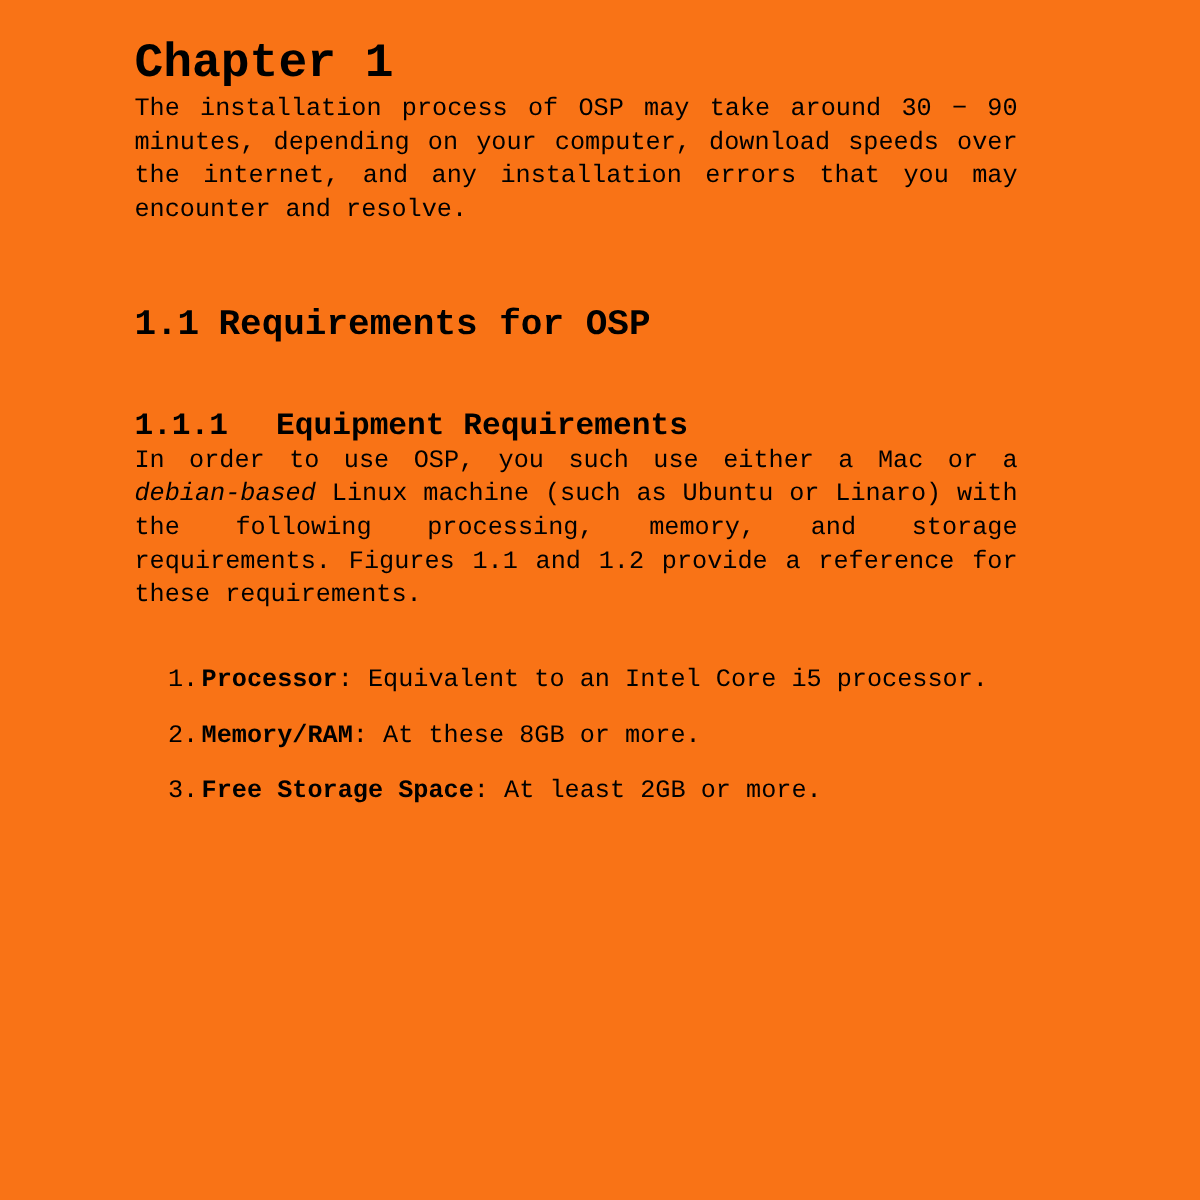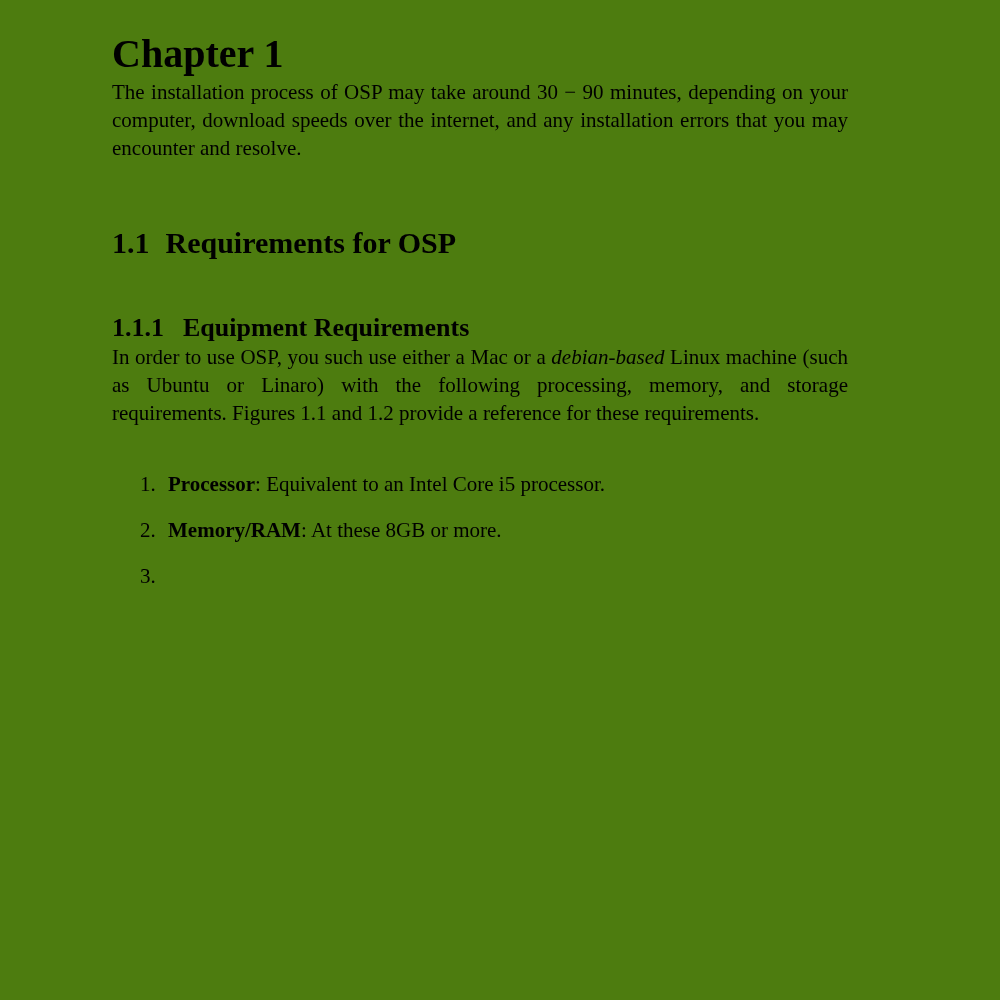--- a/index.html
+++ b/index.html
@@ -5,25 +5,25 @@
   html, body {
     margin: 0;
     padding: 0;
     background: #ffffff;
   }
   .page {
     position: relative;
     width: 1000px;
     height: 1000px;
     box-sizing: border-box;
-    background: #4d7c0f;
+    background: #f97316;
     color: #000000;
     padding: 30px 152px 0 112px;
     overflow: hidden;
-    font-family: Liberation Serif, serif;
+    font-family: Liberation Mono, monospace;
   }
   .chapter-number {
     font-size: 40px;
     line-height: 48px;
     font-weight: bold;
     margin: 0;
   }
   .chapter-title {
     font-size: 46px;
     line-height: 55px;
@@ -46,21 +46,21 @@
     font-weight: bold;
     margin: 63px 0 0 0;
   }
   h3.subsec {
     font-size: 26px;
     line-height: 31px;
     font-weight: bold;
     margin: 51px 0 0 0;
   }
   .sec-num { margin-right: 16px; }
-  .subsec-num { margin-right: 19px; }
+  .subsec-num { margin-right: 40px; }
   ol.req-list {
     list-style: none;
     margin: 43px 0 0 0;
     padding: 0 0 0 28px;
     font-size: 21px;
     line-height: 28px;
   }
   ol.req-list li {
     display: flex;
     margin-bottom: 18px;
@@ -96,16 +96,17 @@
     <li>
       <span class="item-number">1.</span>
       <span><span class="item-label">Processor</span><span>: Equivalent to an Intel Core i5 processor.</span></span>
     </li>
     <li>
       <span class="item-number">2.</span>
       <span><span class="item-label">Memory/RAM</span><span>: At these 8GB or more.</span></span>
     </li>
     <li>
       <span class="item-number">3.</span>
+      <span><span class="item-label">Free Storage Space</span><span>: At least 2GB or more.</span></span>
     </li>
   </ol>
 
 </div>
 
 </body></html>

